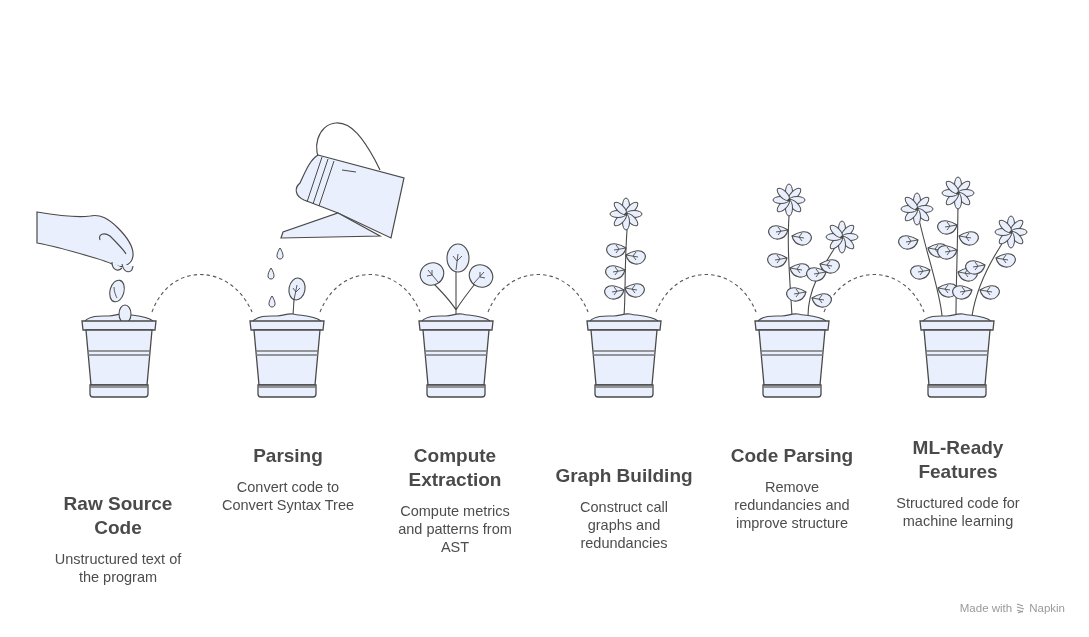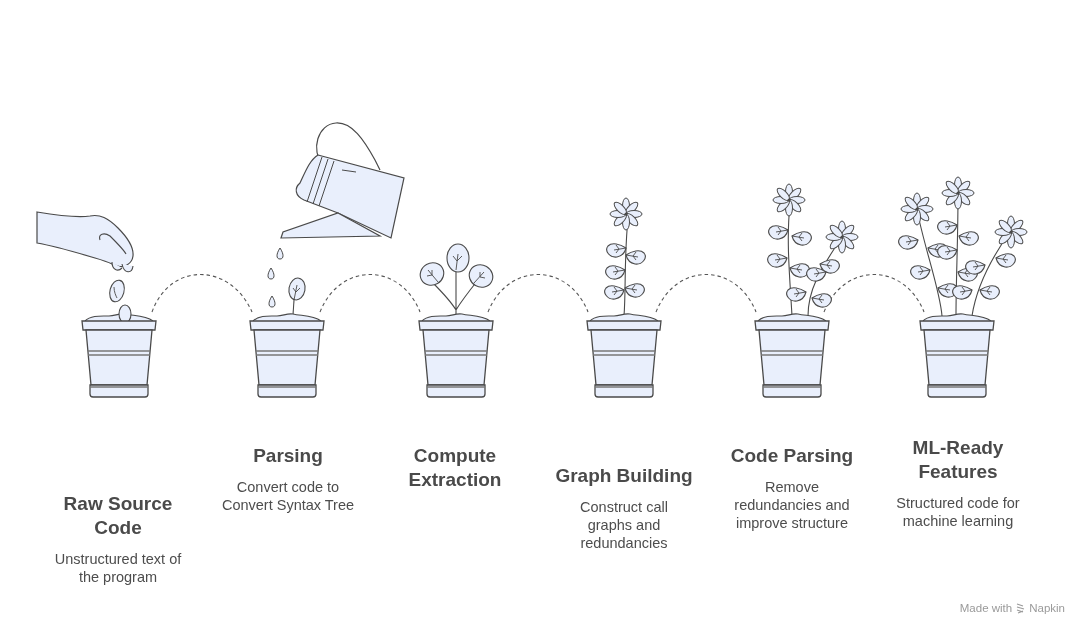--- a/index.html
+++ b/index.html
@@ -151,20 +151,21 @@
 <div class="label" style="left:43px; top:444px;margin-top:48px;">
   <div class="title"><span>Raw Source</span><br><span>Code</span></div>
   <div class="desc">Unstructured text of the program</div>
 </div>
 <div class="label" style="left:213px; top:444px;">
   <div class="title">Parsing</div>
   <div class="desc">Convert code to Convert Syntax Tree</div>
 </div>
 <div class="label" style="left:380px; top:444px;">
   <div class="title"><span>Compute</span><br><span>Extraction</span></div>
+  <div class="desc" style="padding:0 12px;">Compute metrics and patterns from AST</div>
 </div>
 <div class="label" style="left:544px; top:464px; width:160px;">
   <div class="title">Graph Building</div>
   <div class="desc" style="padding:0 34px;">Construct call graphs and redundancies</div>
 </div>
 <div class="label" style="left:712px; top:444px; width:160px;">
   <div class="title">Code Parsing</div>
   <div class="desc" style="padding:0 12px;">Remove redundancies and improve structure</div>
 </div>
 <div class="label" style="left:883px; top:436px;">

